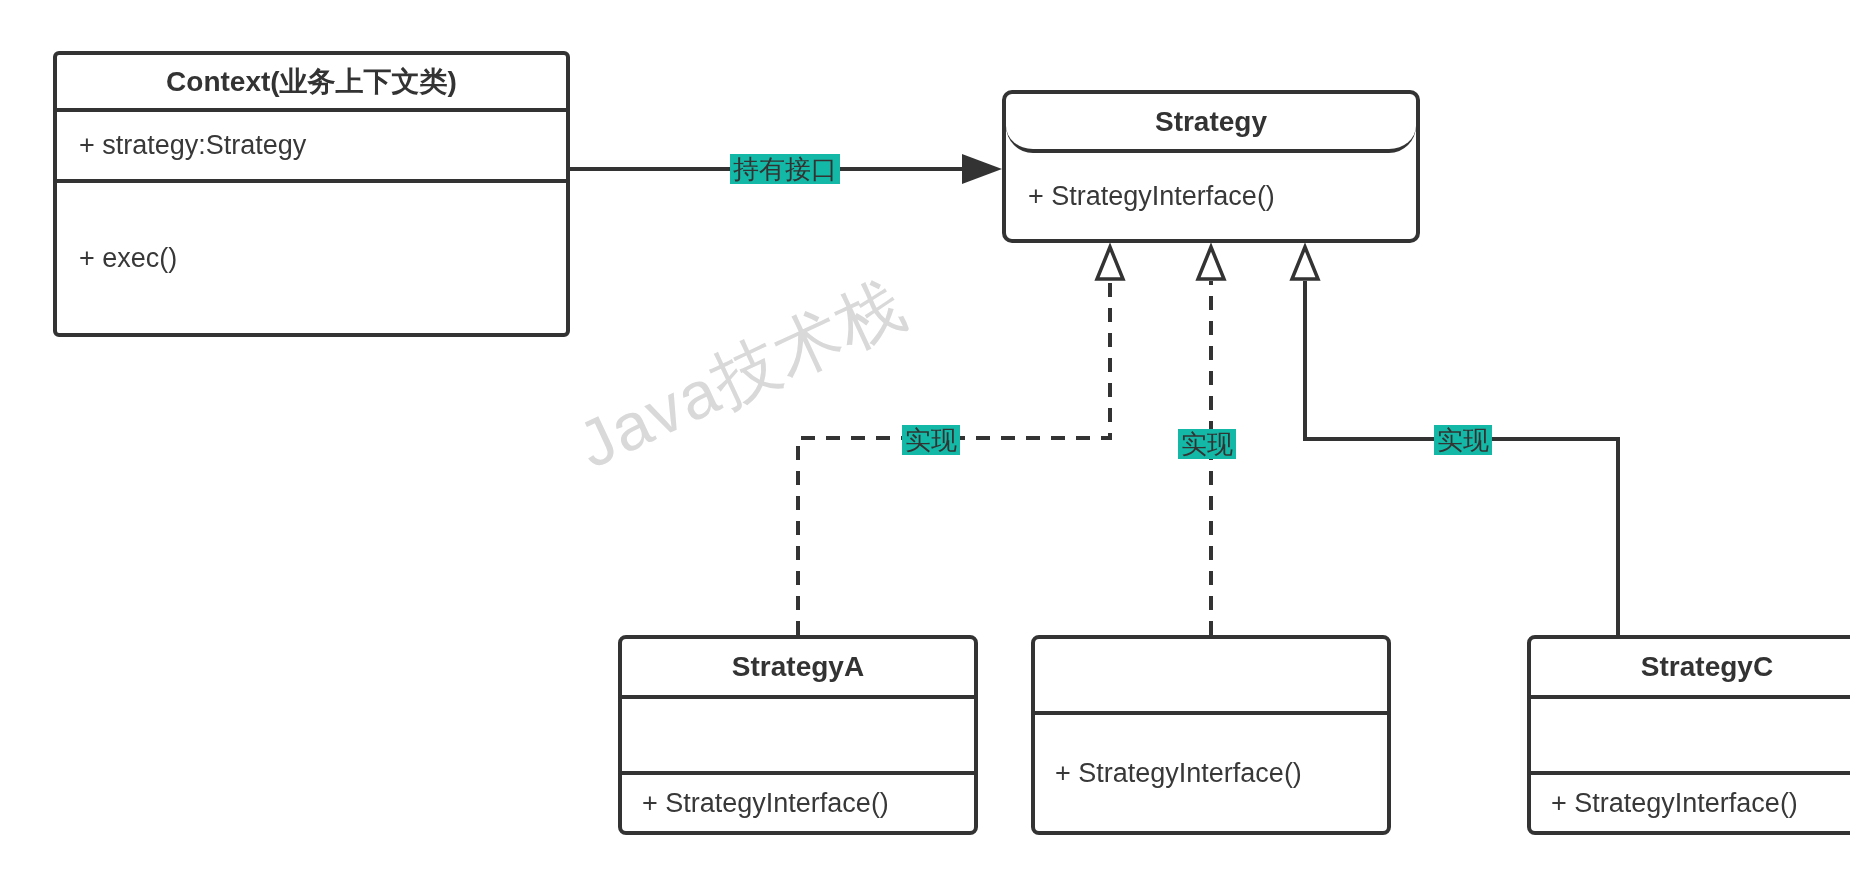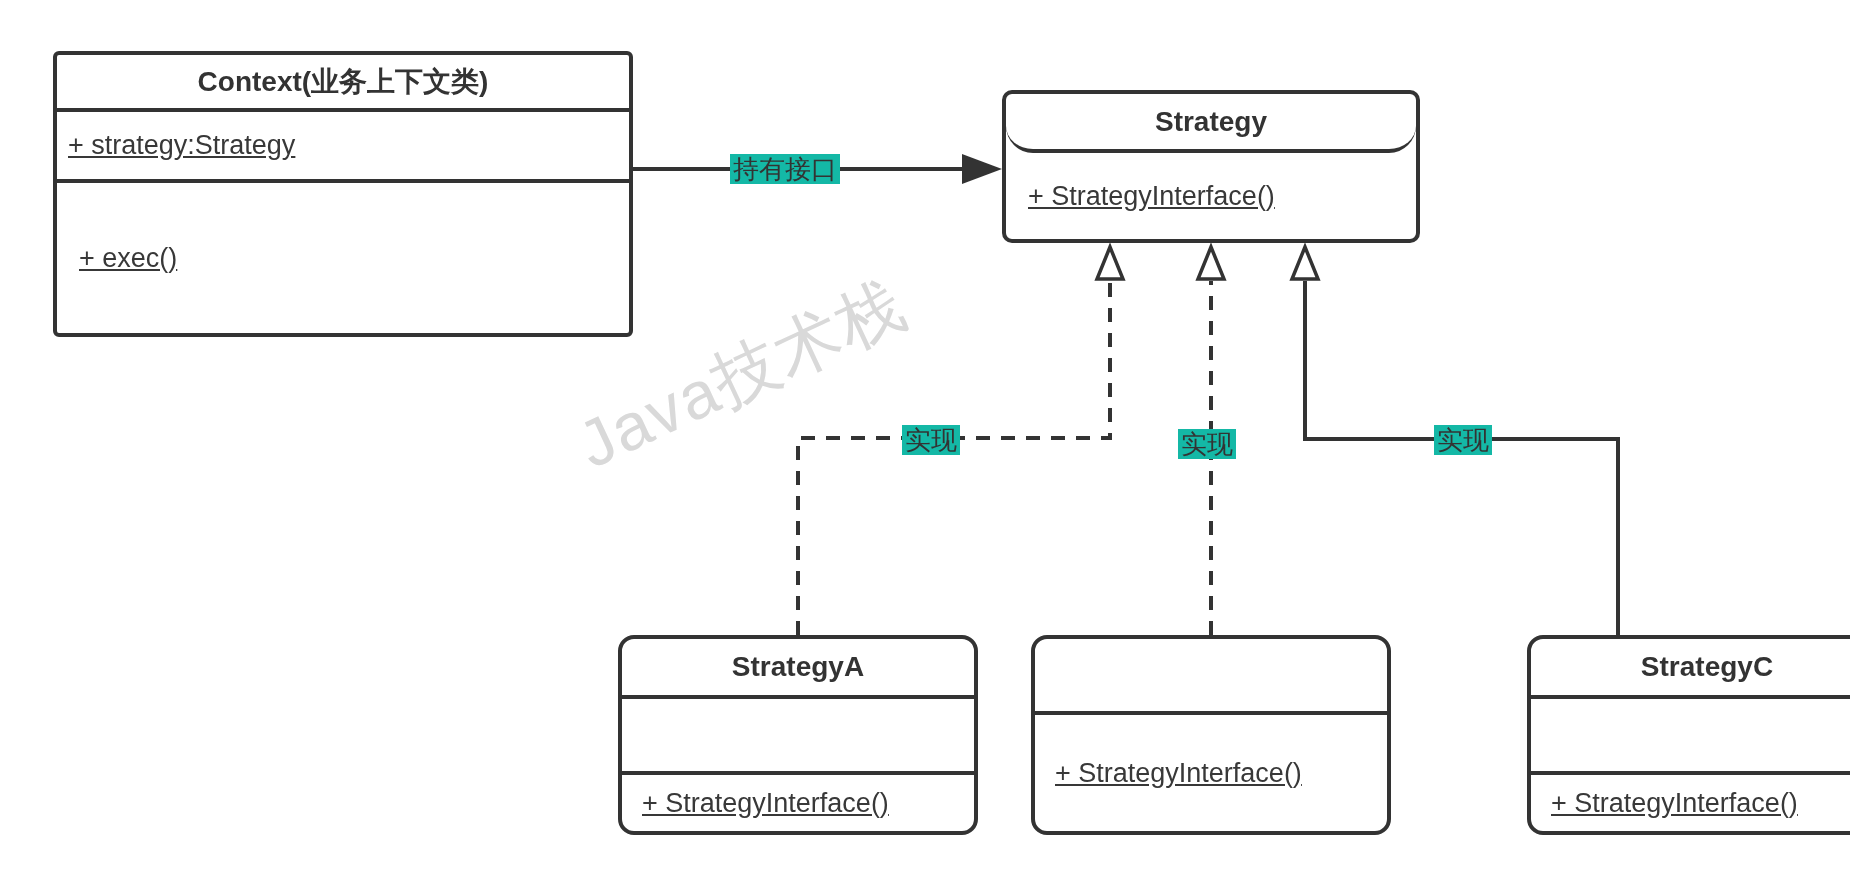--- a/index.html
+++ b/index.html
@@ -66,39 +66,39 @@
     color: #333333;
     flex: 0 0 auto;
   }
   .class-section {
     box-sizing: border-box;
     display: flex;
     flex-direction: column;
     justify-content: center;
     flex: 0 0 auto;
   }
-  .class-section.grow { flex: 1 1 auto; text-decoration: underline; }
+  .class-section.grow { flex: 1 1 auto; }
   .class-section.divider { border-bottom: 4px solid #333333; }
   .member {
     font-size: 27px;
     line-height: 35px;
     white-space: nowrap;
   }
 
   
-  .box-context  { left: 53px;   top: 51px;  width: 580px; height: 286px; border-radius: 6px; }
+  .box-context  { left: 53px;   top: 51px;  width: 517px; height: 286px; border-radius: 6px; }
   .box-context  .class-title { height: 53px; }
-  .box-context  .sec-attrs   { height: 71px; padding-left: 11px; text-decoration: underline; }
+  .box-context  .sec-attrs   { height: 71px; padding-left: 22px; }
   .box-context  .sec-methods { padding-left: 22px; }
 
   .box-strategy { left: 1002px; top: 90px;  width: 418px; height: 153px; border-radius: 10px; }
   .box-strategy .class-title { height: 55px; border-radius: 27px; }
   .box-strategy .sec-methods { padding-left: 22px; }
 
-  .impl-box { width: 360px; height: 200px; top: 635px; border-radius: 16px; }
+  .impl-box { width: 360px; height: 200px; top: 635px; border-radius: 8px; }
   .impl-box .class-title { height: 56px; }
   .impl-box .sec-empty   { height: 76px; }
   .impl-box .sec-methods { padding-left: 20px; }
   .box-strategy-a { left: 618px; }
   .box-strategy-b { left: 1031px; }
   .box-strategy-c { left: 1506px; margin-left: 21px; }
 </style>
 </head>
 <body>
 

